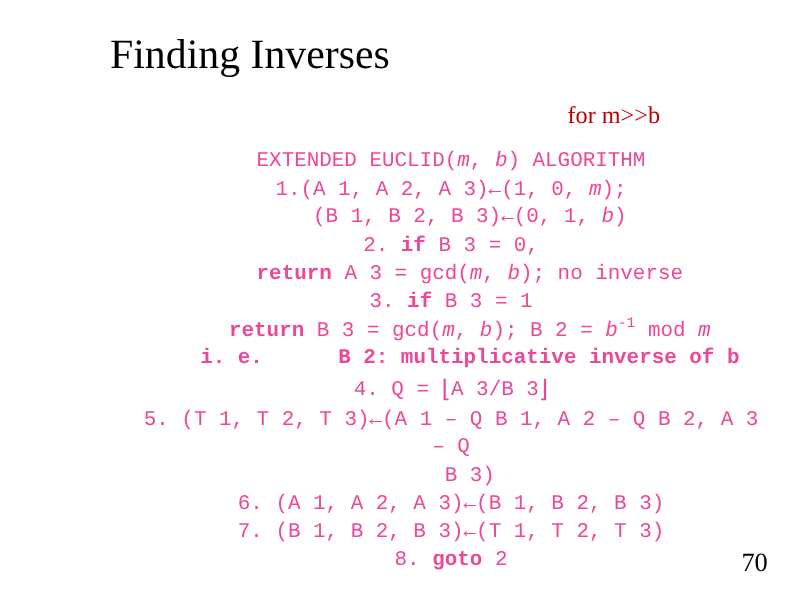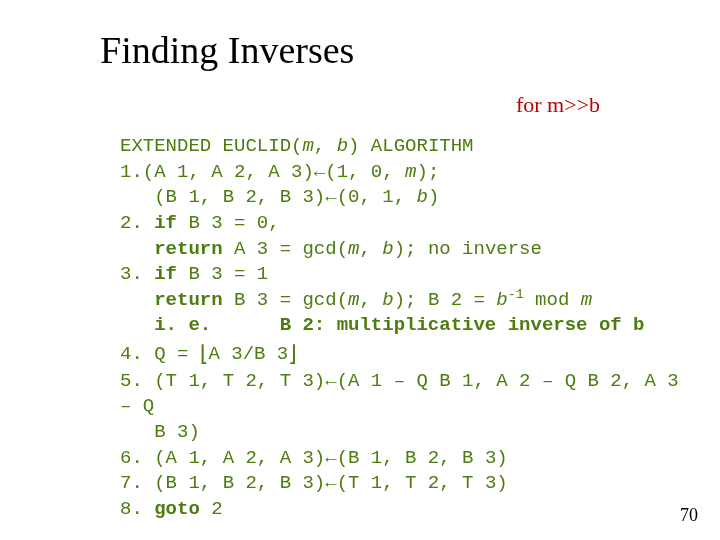--- a/index.html
+++ b/index.html
@@ -10,20 +10,21 @@
     background: #ffffff;
     font-family: "Times New Roman", Times, serif;
     color: #000000;
     overflow: hidden;
   }
   .slide {
     position: relative;
     width: 720px;
     height: 540px;
     box-sizing: border-box;
+    text-align: center;
   }
   .title {
     position: absolute;
     left: 100px;
     top: 28px;
     font-size: 38px;
     font-weight: normal;
     font-family: "Times New Roman", Times, serif;
   }
   .subtitle {
@@ -36,41 +37,41 @@
   }
   .algo {
     position: absolute;
     left: 120px;
     top: 134px;
     right: 20px;
     font-family: "Courier New", Courier, monospace;
     font-size: 19px;
     line-height: 1.35;
     white-space: pre-wrap;
-    color: #4d7c0f;
+    color: #ec4899;
   }
   .algo b { font-weight: bold; }
   .algo i { font-style: italic; }
   .algo .arrow { font-family: "Courier New", Courier, monospace; }
   .algo .floorL, .algo .floorR {
     display: inline-block;
     font-family: "Times New Roman", Times, serif;
     font-size: 22px;
     vertical-align: -2px;
   }
   .algo .sup {
     font-size: 0.7em;
     vertical-align: super;
     line-height: 0;
   }
   .page-num {
     position: absolute;
     right: 22px;
     bottom: 14px;
-    font-size: 18px;
+    font-size: 24px;
     font-family: "Times New Roman", Times, serif;
   }
 </style>
 </head>
 <body>
 
 <div class="slide">
 
   <div class="title">Finding Inverses</div>
 

